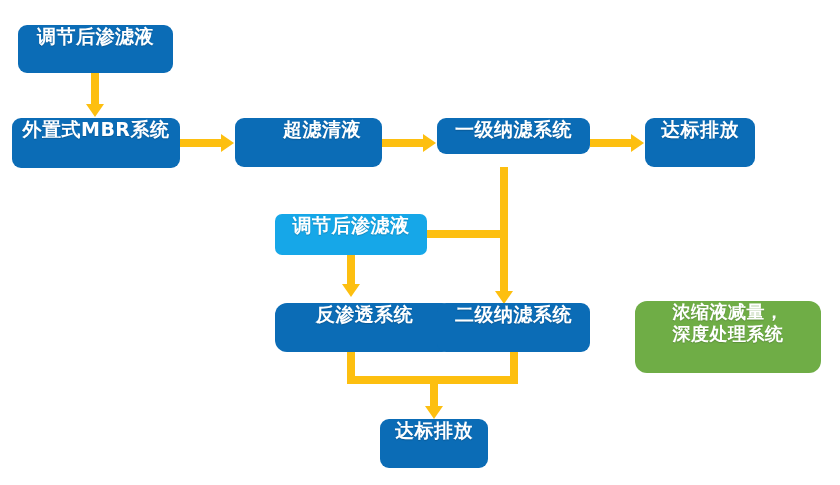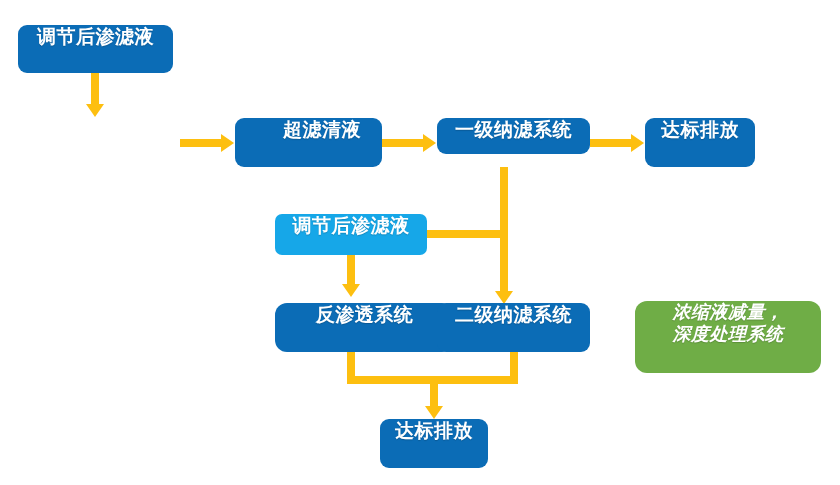--- a/index.html
+++ b/index.html
@@ -26,21 +26,21 @@
     border-radius: 9px;
     color: #ffffff;
     font-weight: bold;
     letter-spacing: 0.5px;
     line-height: 1.2;
     z-index: 3;
     text-shadow: 0 1px 1px rgba(0,0,0,0.18);
   }
   .node.blue   { background: #0b6cb6; }
   .node.lblue  { background: #16a7e8; }
-  .node.green  { background: #6fad46; font-style: italic; }
+  .node.green  { background: #6fad46; }
 
   .node .lbl {
     display: block;
     white-space: pre-line;
   }
 
   
   .seg {
     position: absolute;
     background: #fdbf10;
@@ -91,20 +91,23 @@
   <div class="seg" style="left:347px; top:352px; width:8px; height:32px;"></div>
   <div class="seg" style="left:510px; top:352px; width:8px; height:32px;"></div>
   <div class="seg" style="left:347px; top:376px; width:171px; height:8px;"></div>
   <div class="seg" style="left:430px; top:376px; width:8px; height:31px;"></div>
   <div class="arrowhead down" style="left:425px; top:406px;"></div>
 
   <div class="node blue" style="left:18px; top:25px; width:155px; height:48px; font-size:19px;">
     <span class="lbl">调节后渗滤液</span>
   </div>
 
+  <div class="node blue" style="left:12px; top:118px; width:168px; height:50px; font-size:19px;">
+    <span class="lbl">外置式MBR系统</span>
+  </div>
 
   <div class="node blue" style="left:235px; top:118px; width:147px; height:49px; font-size:19px;padding-left:27px;">
     <span class="lbl">超滤清液</span>
   </div>
 
   <div class="node blue" style="left:437px; top:118px; width:153px; height:36px; font-size:19px;">
     <span class="lbl">一级纳滤系统</span>
   </div>
 
   <div class="node blue" style="left:645px; top:118px; width:110px; height:49px; font-size:19px;">

